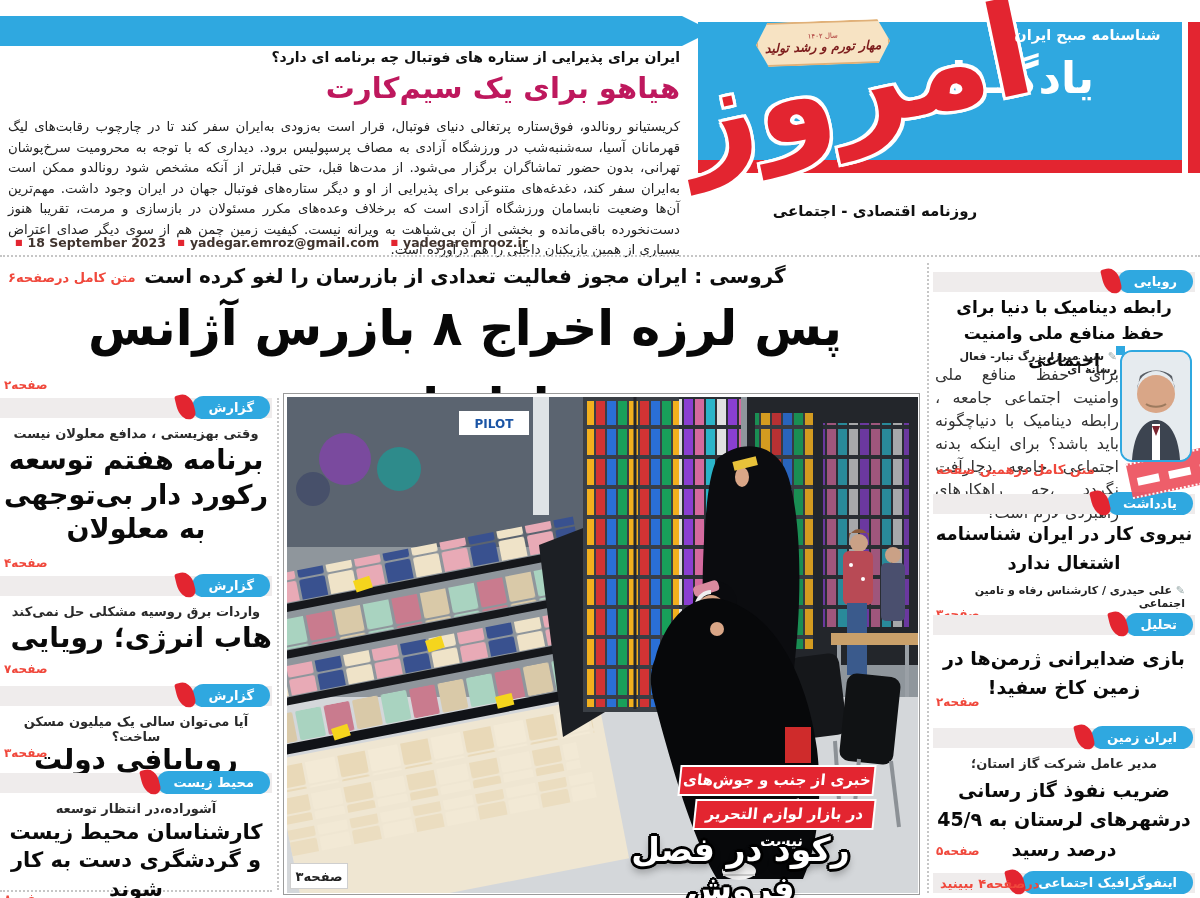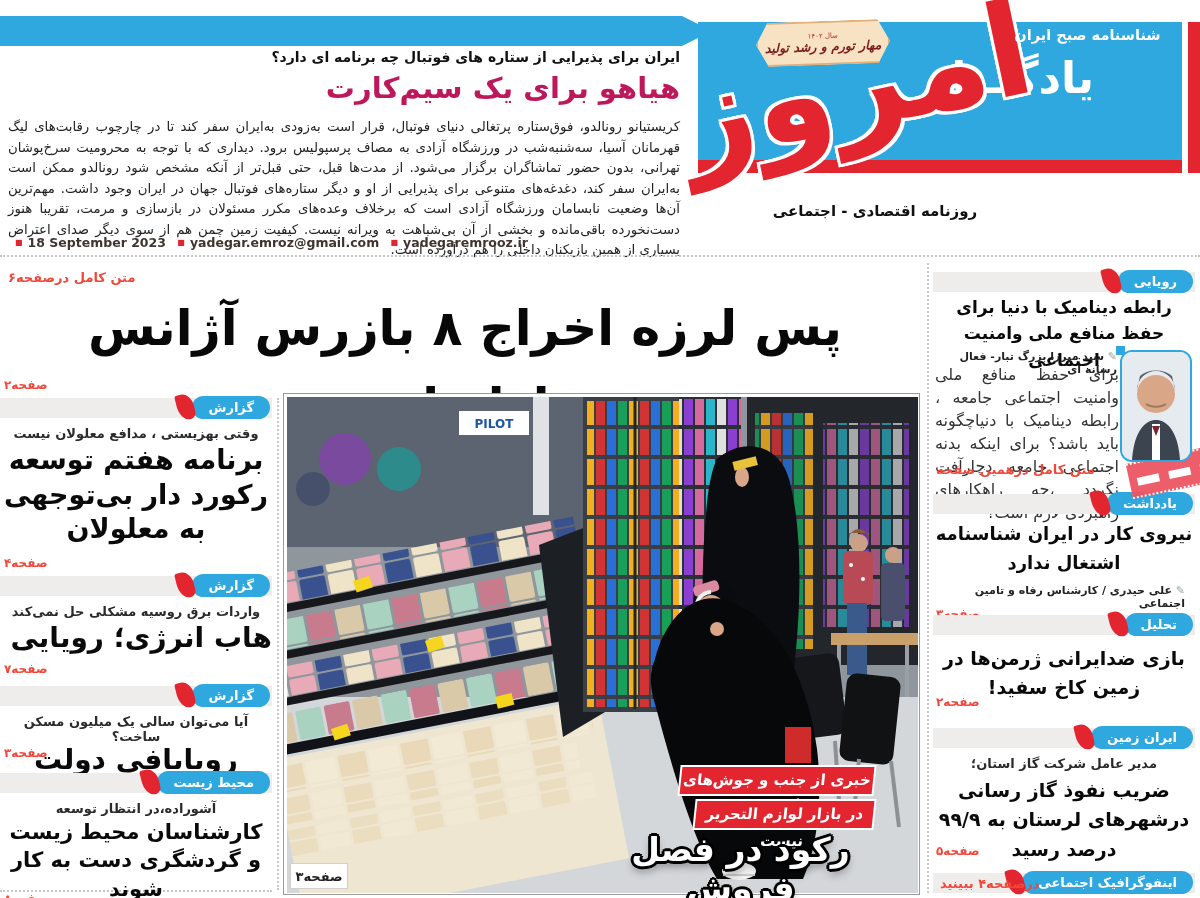--- a/index.html
+++ b/index.html
@@ -123,20 +123,21 @@
   </div>
 
   <div class="abs dateline">
     <span class="dl-en">
       <span class="dl-item">18 September 2023</span>
       <span class="dl-item">yadegar.emroz@gmail.com</span>
       <span class="dl-item">yadegaremrooz.ir</span>
     </span>
   </div>
 
+  <div class="abs lead-kicker rtl">گروسی : ایران مجوز فعالیت تعدادی از بازرسان را لغو کرده است</div>
   <div class="abs lead-headline rtl">پس لرزه اخراج ۸ بازرس آژانس ازایران</div>
   <span class="pageref" style="left:4px;top:378px;">صفحه۲</span>
 
   <div class="vsep" style="left:277px;top:398px;height:492px;"></div>
   <div class="vsep" style="left:927px;top:263px;height:630px;"></div>
   <div class="hsep" style="left:0;top:890px;width:272px;"></div>
 
   <div class="sec" style="left:0;top:398px;width:272px;">
     <span class="tab rtl"><i class="accent"></i><span>گزارش</span></span>
   </div>
@@ -337,21 +338,21 @@
   <div class="sec" style="left:933px;top:615px;width:262px;">
     <span class="tab rtl"><i class="accent"></i><span>تحلیل</span></span>
   </div>
   <div class="headline rtl r-headline" style="top:644px;font-size:19px;line-height:1.55;">بازی ضدایرانی ژرمن‌ها در زمین کاخ سفید!</div>
   <span class="pageref" style="left:936px;top:695px;">صفحه۲</span>
 
   <div class="sec" style="left:933px;top:728px;width:262px;">
     <span class="tab rtl"><i class="accent"></i><span>ایران زمین</span></span>
   </div>
   <div class="kicker rtl" style="left:933px;top:756px;width:262px;">مدیر عامل شرکت گاز استان؛</div>
-  <div class="headline rtl r-headline" style="top:776px;font-size:19px;line-height:1.55;">ضریب نفوذ گاز رسانی درشهرهای لرستان به ۹۹/۹ درصد رسید</div>
+  <div class="headline rtl r-headline" style="top:776px;font-size:19px;line-height:1.55;">ضریب نفوذ گاز رسانی درشهرهای لرستان به 45/۹ درصد رسید</div>
   <span class="pageref" style="left:936px;top:844px;">صفحه۵</span>
 
   <div class="sec r5bar">
     <span class="tab rtl"><i class="accent"></i><span>اینفوگرافیک اجتماعی</span></span>
   </div>
   <span class="pageref r5-link abs rtl">درصفحه۴ ببینید</span>
 
 </div>
 
 </body></html>

